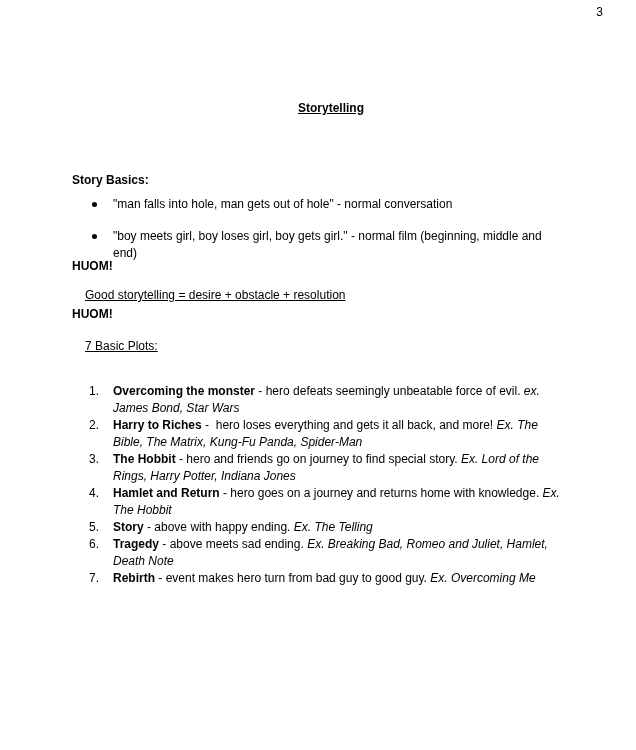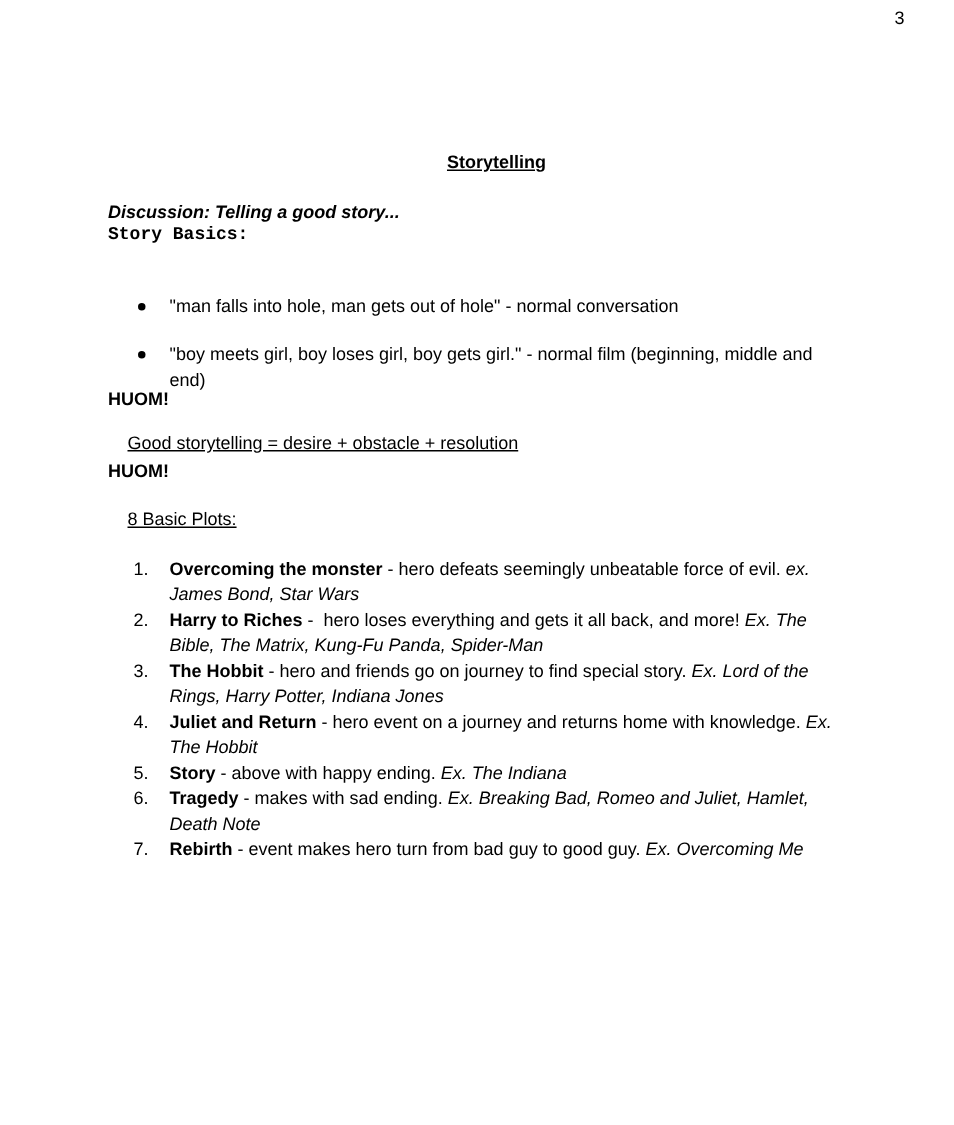--- a/index.html
+++ b/index.html
@@ -12,27 +12,27 @@
   }
   .page { position:absolute; left:0; top:0; width:636px; height:750px; }
   .abs { position:absolute; }
   .b { font-weight:bold; }
   .i { font-style:italic; }
   .u { text-decoration:underline;padding-left:13px; }
 
   #pagenum        { top:4px;   right:33px; }
   #title          { top:100px; left:0; width:636px; text-align:center; }
   #discussion     { top:133px; left:72px; }
-  #basics         { top:148px; left:72px;font-family:Liberation Mono, monospace; }
+  #basics         { top:172px; left:72px; }
   #bullets        { top:196px; left:72px; width:497px; }
   #huom1          { top:258px; left:72px; }
   #formula        { top:287px; left:72px; }
   #huom2          { top:306px; left:72px; }
   #plots-heading  { top:338px; left:72px; }
-  #plots          { top:371px; left:72px; width:497px; }
+  #plots          { top:383px; left:72px; width:497px; }
 
   ul, ol { margin:0; padding:0; list-style:none; }
   li { position:relative; padding-left:41px; }
   ul#bullets li { margin-bottom:15px; }
   ul#bullets li::before {
     content:""; position:absolute; left:20px; top:6px;
     width:5px; height:5px; border-radius:50%; background:#000;
   }
   ol#plots { counter-reset:pn; }
   ol#plots li { counter-increment:pn; }
@@ -40,32 +40,31 @@
     content:counter(pn) "."; position:absolute; left:0; top:0;
     width:27px; text-align:right;
   }
 </style>
 </head>
 <body>
 
 <div class="page">
   <div id="pagenum" class="abs">3</div>
   <div id="title" class="abs b u">Storytelling</div>
-  <div id="discussion" class="abs b i">Discussion: Telling a good story...</div>
   <div id="basics" class="abs b">Story Basics:</div>
   <ul id="bullets" class="abs">
       <li>"man falls into hole, man gets out of hole" - normal conversation</li>
       <li>"boy meets girl, boy loses girl, boy gets girl." - normal film (beginning, middle and end)</li>
     </ul>
   <div id="huom1" class="abs b">HUOM!</div>
   <div id="formula" class="abs u">Good storytelling = desire + obstacle + resolution</div>
   <div id="huom2" class="abs b">HUOM!</div>
-  <div id="plots-heading" class="abs u">8 Basic Plots:</div>
+  <div id="plots-heading" class="abs u">7 Basic Plots:</div>
   <ol id="plots" class="abs">
       <li><span class="b">Overcoming the monster</span><span> - hero defeats seemingly unbeatable force of evil. </span><span class="i">ex. James Bond, Star Wars</span></li>
       <li><span class="b">Harry to Riches</span><span> - &nbsp;hero loses everything and gets it all back, and more! </span><span class="i">Ex. The Bible, The Matrix, Kung-Fu Panda, Spider-Man</span></li>
       <li><span class="b">The Hobbit</span><span> - hero and friends go on journey to find special story. </span><span class="i">Ex. Lord of the Rings, Harry Potter, Indiana Jones</span></li>
-      <li><span class="b">Juliet and Return</span><span> - hero event on a journey and returns home with knowledge. </span><span class="i">Ex. The Hobbit</span></li>
-      <li><span class="b">Story</span><span> - above with happy ending. </span><span class="i">Ex. The Indiana</span></li>
-      <li><span class="b">Tragedy</span><span> - makes with sad ending. </span><span class="i">Ex. Breaking Bad, Romeo and Juliet, Hamlet, Death Note</span></li>
+      <li><span class="b">Hamlet and Return</span><span> - hero goes on a journey and returns home with knowledge. </span><span class="i">Ex. The Hobbit</span></li>
+      <li><span class="b">Story</span><span> - above with happy ending. </span><span class="i">Ex. The Telling</span></li>
+      <li><span class="b">Tragedy</span><span> - above meets sad ending. </span><span class="i">Ex. Breaking Bad, Romeo and Juliet, Hamlet, Death Note</span></li>
       <li><span class="b">Rebirth</span><span> - event makes hero turn from bad guy to good guy. </span><span class="i">Ex. Overcoming Me</span></li>
     </ol>
 </div>
 
 </body></html>

